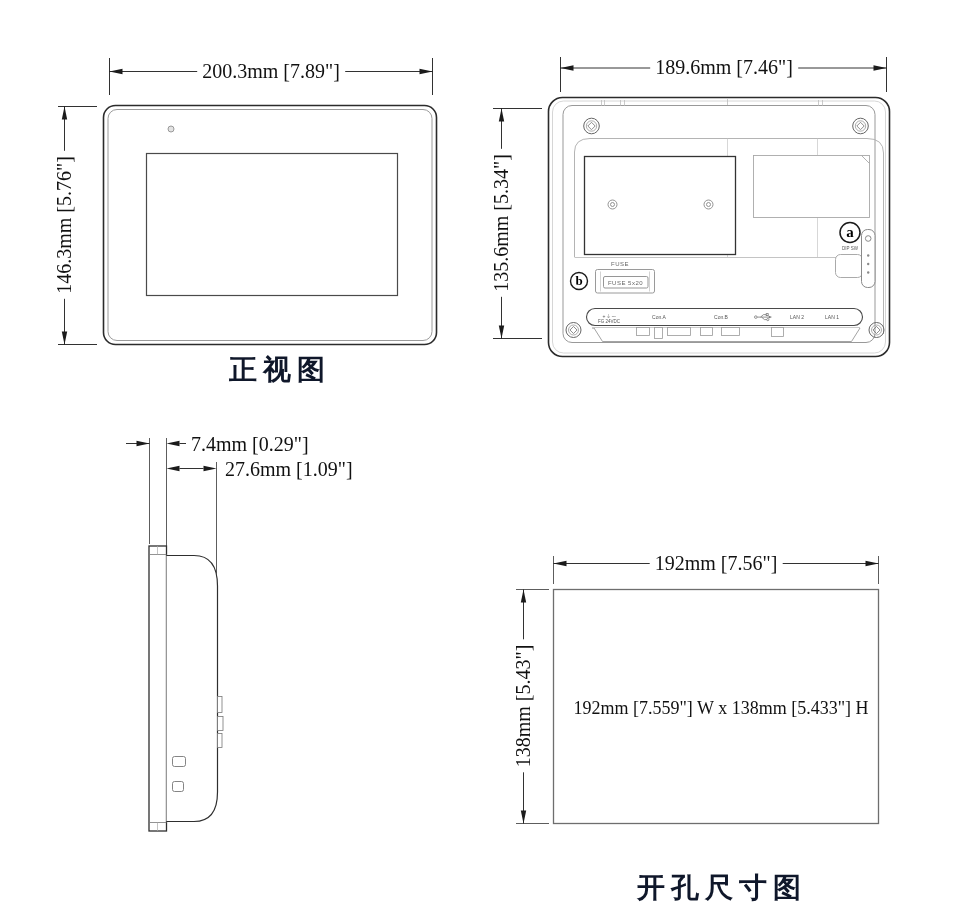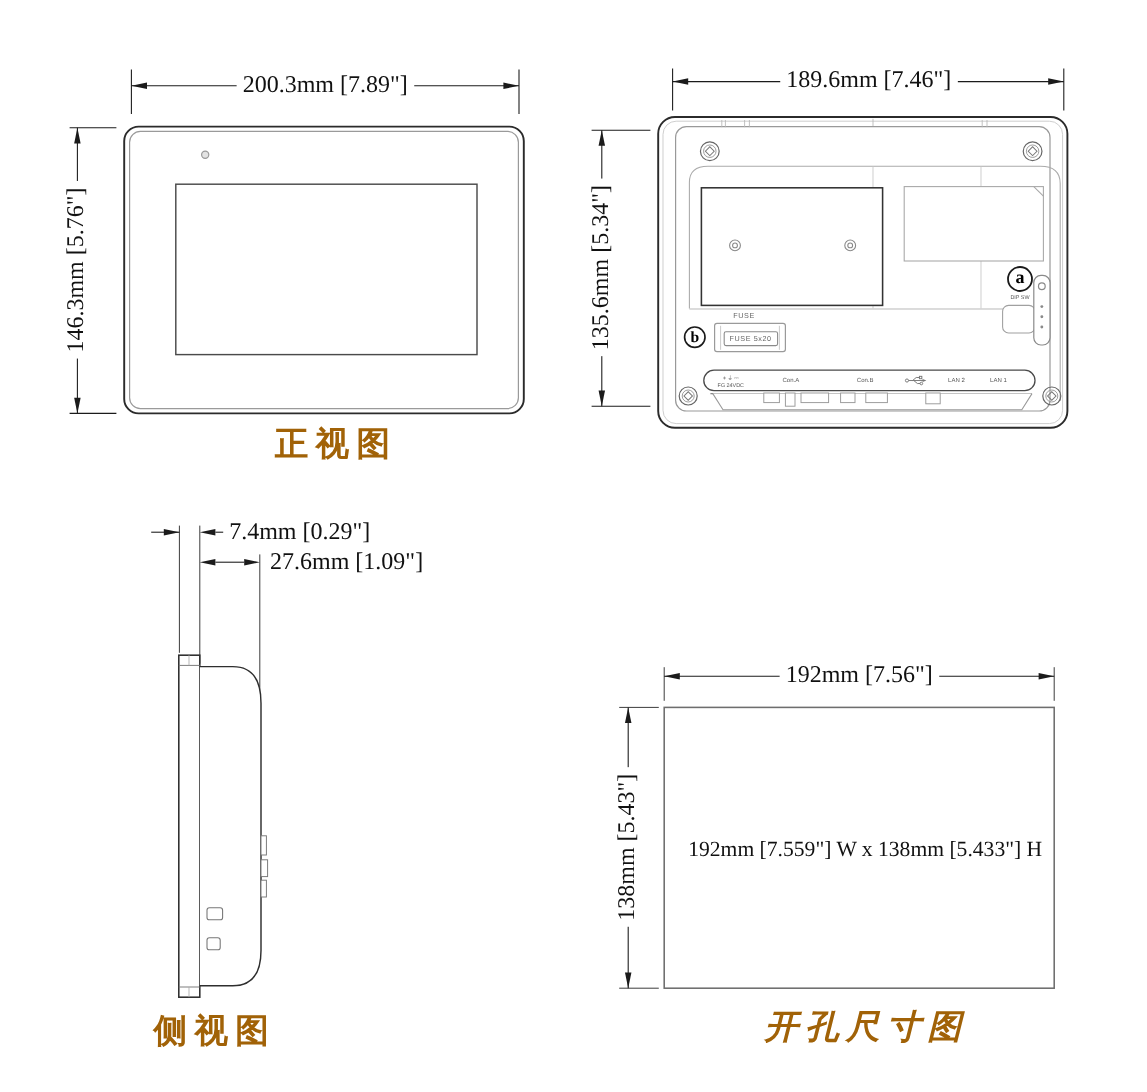--- a/index.html
+++ b/index.html
@@ -6,21 +6,21 @@
   .canvas{position:relative;width:956px;height:910px;background:#fff;overflow:hidden;
           font-family:"Liberation Serif",serif;}
   svg{position:absolute;left:0;top:0;}
   .txt{position:absolute;white-space:nowrap;color:#111;}
   .dim{font:20px "Liberation Serif",serif;background:#fff;padding:0 5px;
        transform:translate(-50%,-50%);}
   .dim-rot{font:20px "Liberation Serif",serif;background:#fff;padding:0 5px;
        transform:translate(-50%,-50%) rotate(-90deg);}
   .dim-left{font:20px "Liberation Serif",serif;background:#fff;padding:0 3px;
        transform:translate(0,-50%);}
-  .cap{font:700 28px "Liberation Serif",serif;color:#a16207;letter-spacing:6px;
+  .cap{font:700 28px "Liberation Serif",serif;color:#0f172a;letter-spacing:6px;
        transform:translate(-50%,-50%);}
   .note{font:18px "Liberation Serif",serif;transform:translate(-50%,-50%);background:#fff;}
   .lbl{font:5px "Liberation Sans",sans-serif;color:#555;transform:translate(-50%,-50%);}
   .lbl-xs{font:4.5px "Liberation Sans",sans-serif;color:#555;transform:translate(-50%,-50%);}
   .lbl-fuse{font:6px "Liberation Sans",sans-serif;color:#666;transform:translate(-50%,-50%);letter-spacing:.5px;}
   .callout{font:700 15px "Liberation Serif",serif;color:#000;transform:translate(-50%,-52%);}
   .callout-b{font:700 13px "Liberation Serif",serif;color:#000;transform:translate(-50%,-52%);}
 </style>
 </head>
 <body>
@@ -205,20 +205,19 @@
 
   <div class="txt lbl" style="left:609px;top:315.5px;">+ ⏚ ⎓</div>
   <div class="txt lbl-xs" style="left:609px;top:320.5px;">FG  24VDC</div>
   <div class="txt lbl" style="left:659px;top:317px;">Con.A</div>
   <div class="txt lbl" style="left:721px;top:317px;">Con.B</div>
   <div class="txt lbl" style="left:797px;top:317px;">LAN 2</div>
   <div class="txt lbl" style="left:832px;top:317px;">LAN 1</div>
 
   <div class="txt dim-left" style="left:188px;top:444px;">7.4mm [0.29"]</div>
   <div class="txt dim-left" style="left:222px;top:469px;">27.6mm [1.09"]</div>
-  <div class="txt cap" style="left:179px;top:859px;">侧视图</div>
 
   <div class="txt dim" style="left:716px;top:563px;">192mm [7.56"]</div>
   <div class="txt dim-rot" style="left:523px;top:706px;">138mm [5.43"]</div>
   <div class="txt note" style="left:721px;top:708px;">192mm [7.559"] W x 138mm [5.433"] H</div>
-  <div class="txt cap" style="left:722px;top:856px;font-style:italic;">开孔尺寸图</div>
+  <div class="txt cap" style="left:722px;top:888px;">开孔尺寸图</div>
 
 </div>
 
 </body></html>

